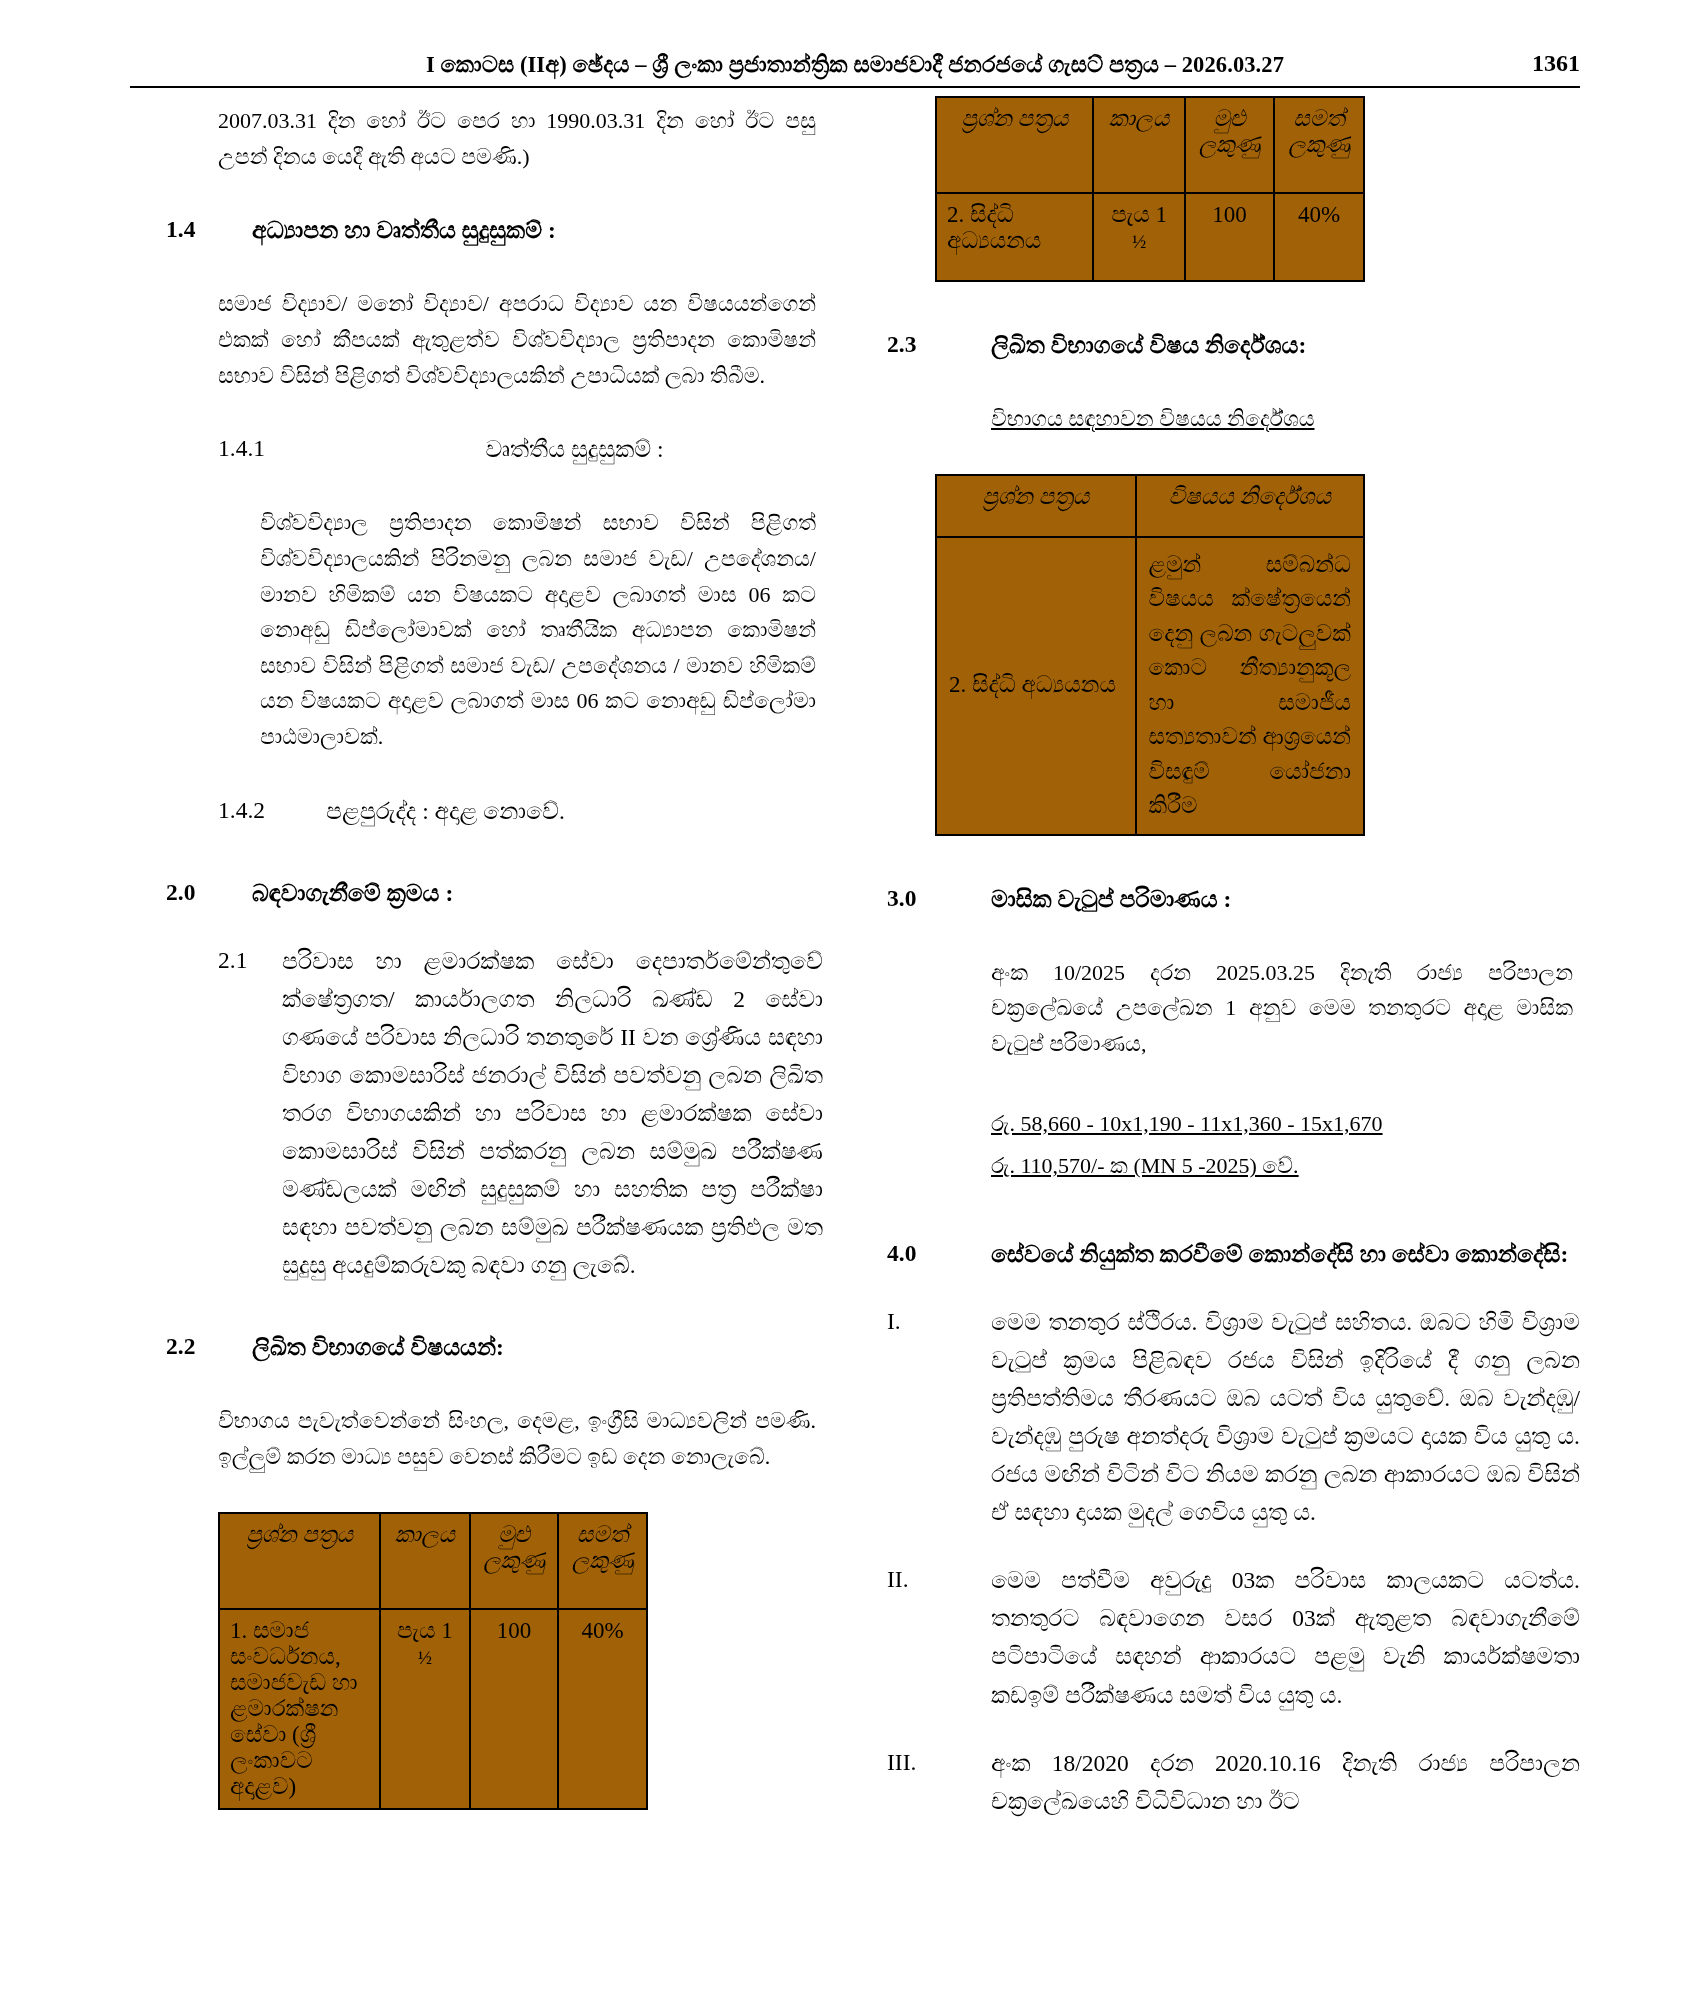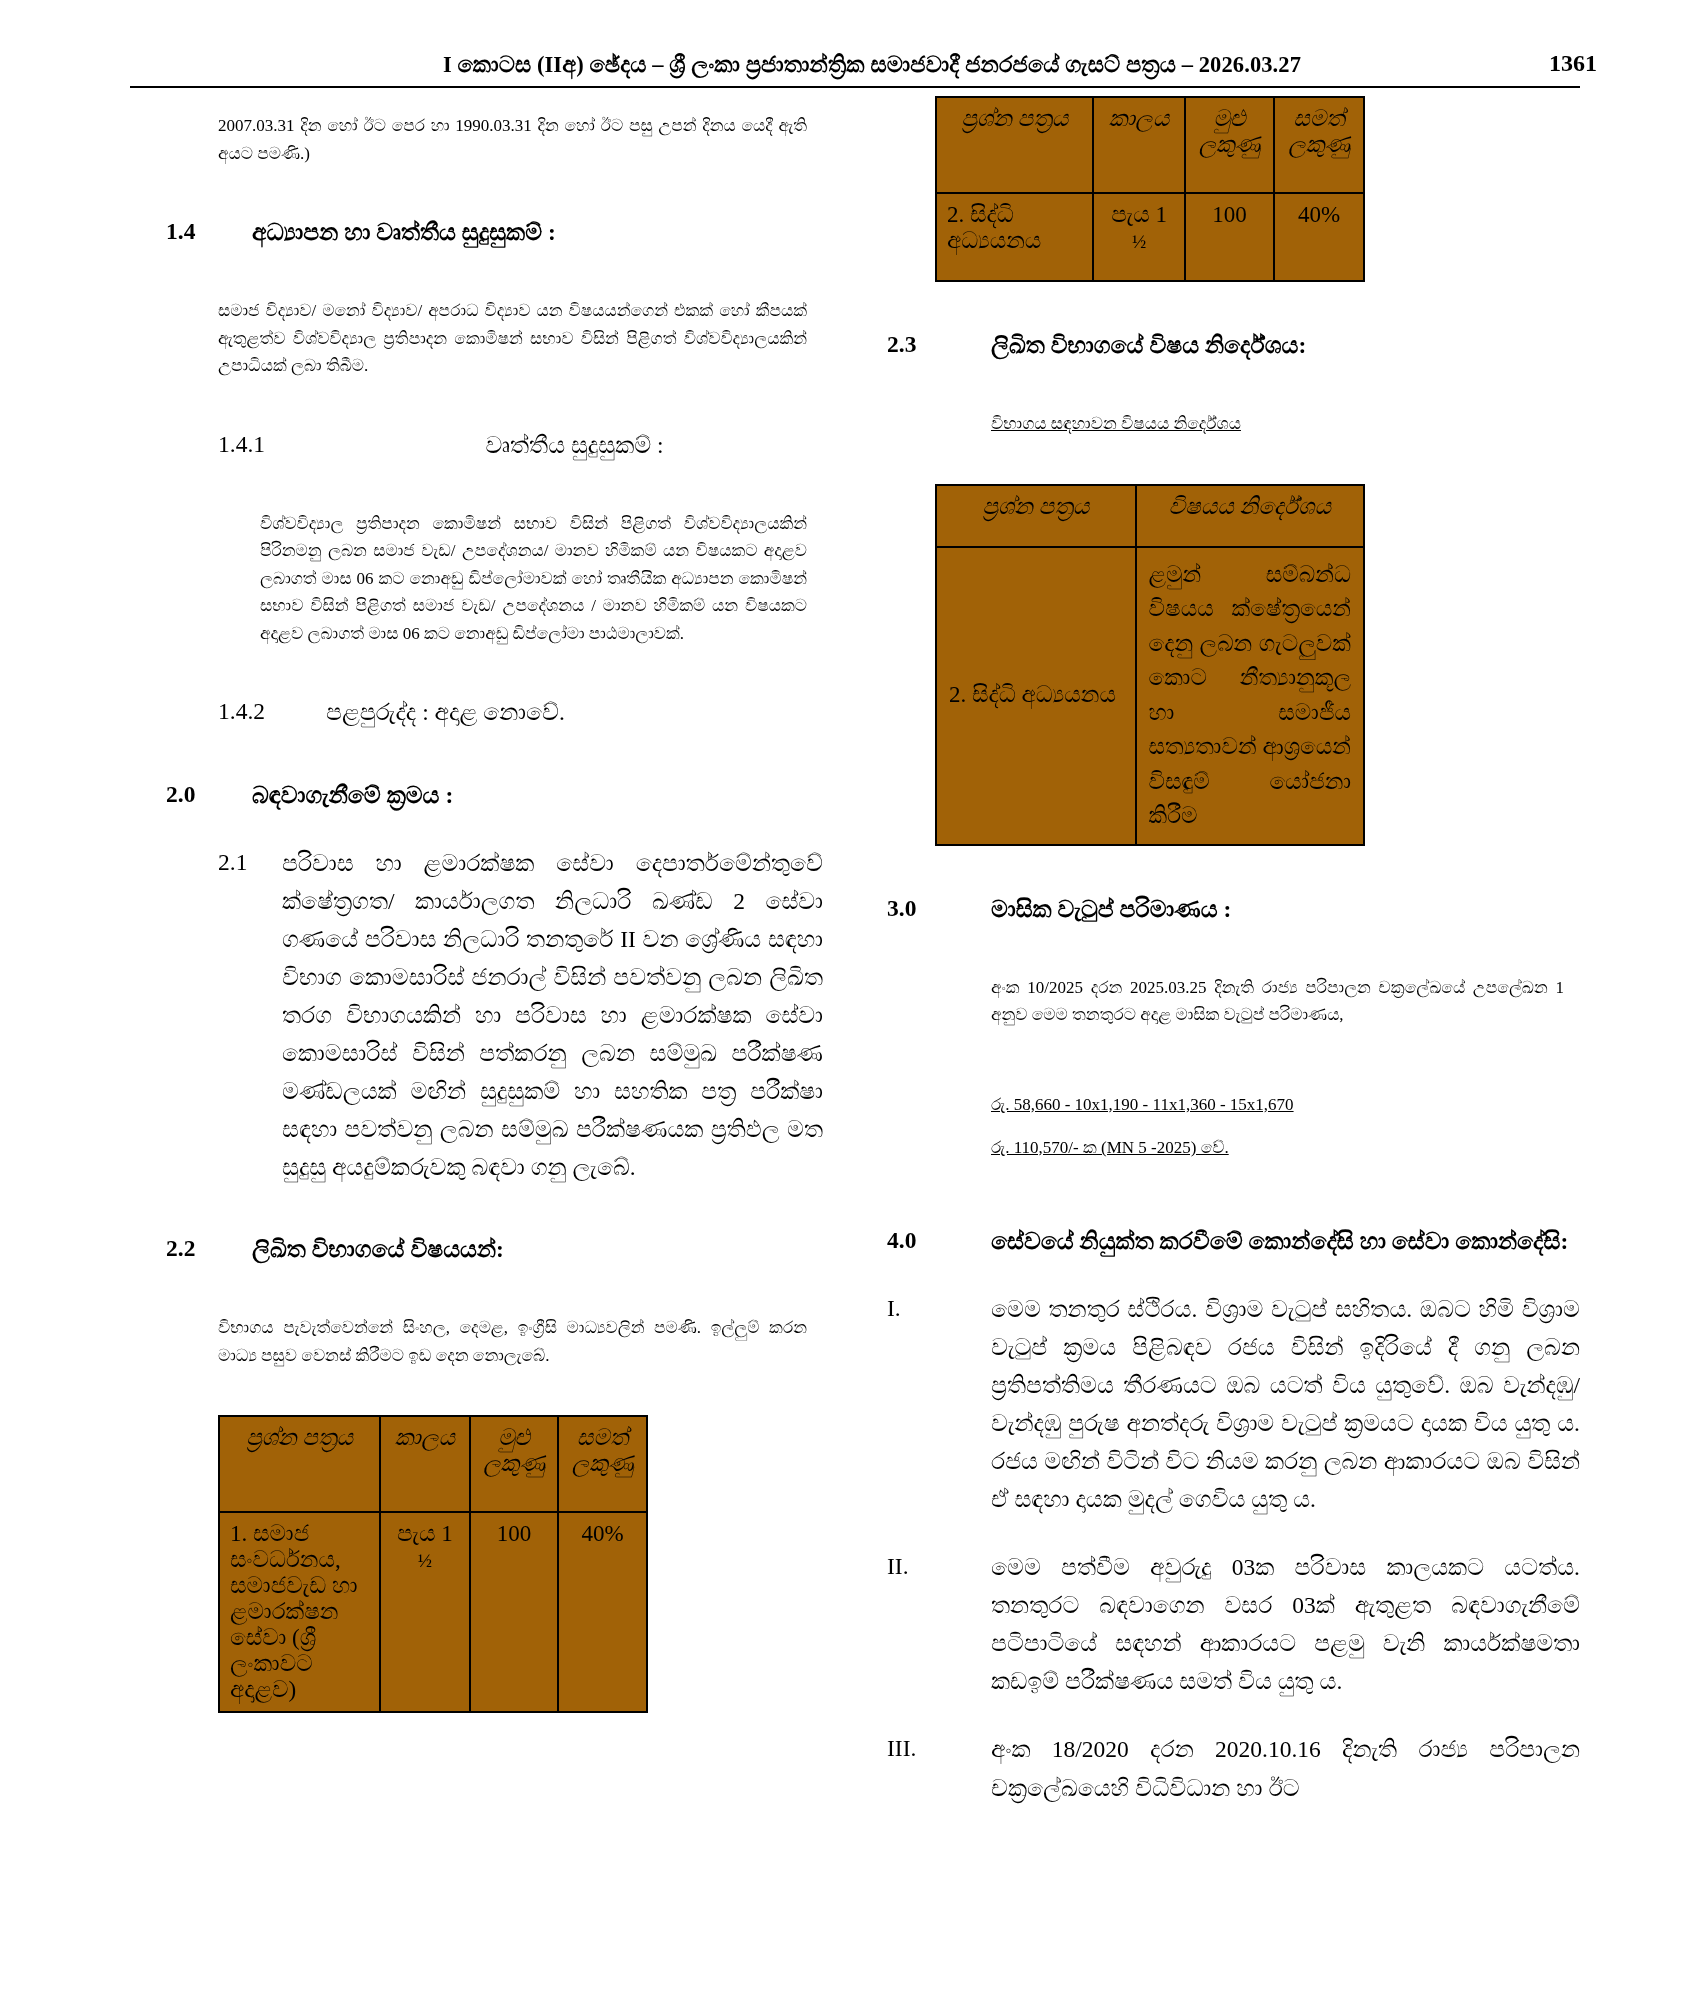--- a/index.html
+++ b/index.html
@@ -20,21 +20,21 @@
     width: 1700px;
     height: 2003px;
     padding: 0;
     box-sizing: border-box;
   }
 
   
   .header {
     position: absolute;
     top: 52px;
-    left: 147px;
+    left: 130px;
     width: 1450px;
     display: flex;
     align-items: baseline;
     justify-content: center;
   }
   .header-title {
     font-weight: bold;
     font-size: 22.5px;
     letter-spacing: 0.1px;
     white-space: nowrap;
@@ -64,25 +64,25 @@
     display: flex;
     gap: 64px;
   }
   .col {
     width: 693px;
     position: relative;
   }
 
   
   .para {
-    font-size: 17px;
+    font-size: 22px;
     line-height: 1.62;
     text-align: justify;
     text-justify: inter-word;
-    margin: 16px;
+    margin: 7px;
   }
   .para.nojust { text-align: left; text-decoration: underline; }
 
   .indent-1 { margin-left: 88px; }
   .indent-3 { margin-left: 130px; }
   .gap-m { height: 30px; }
   .gap-l { height: 44px; }
 
   
   .numrow {

